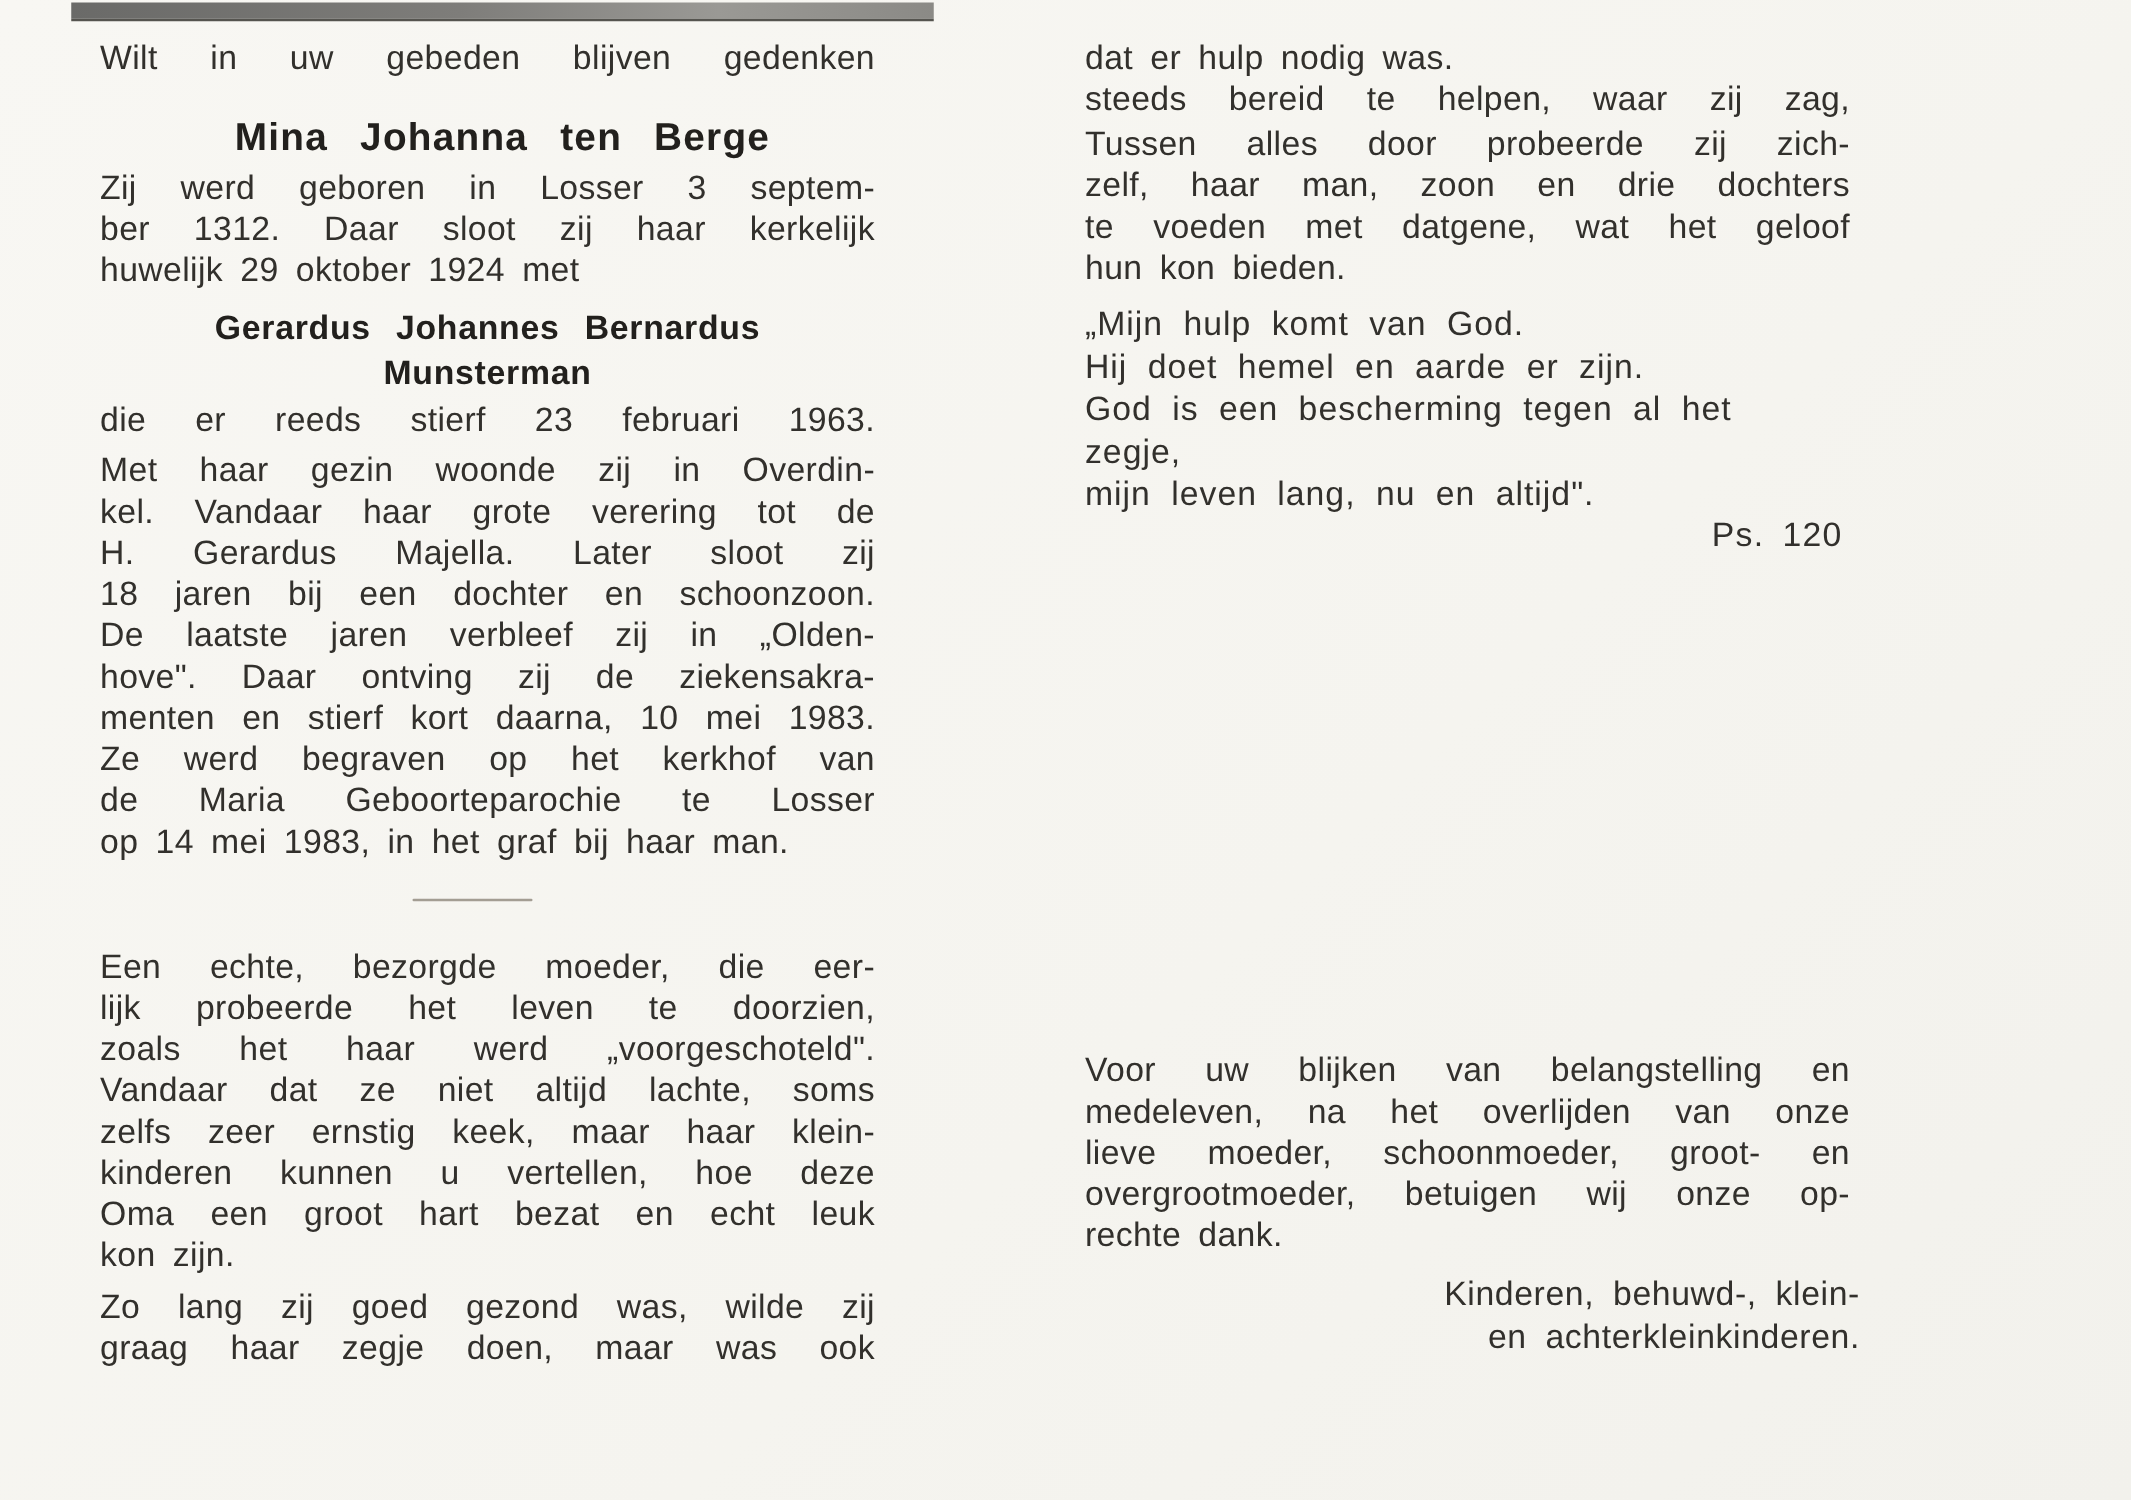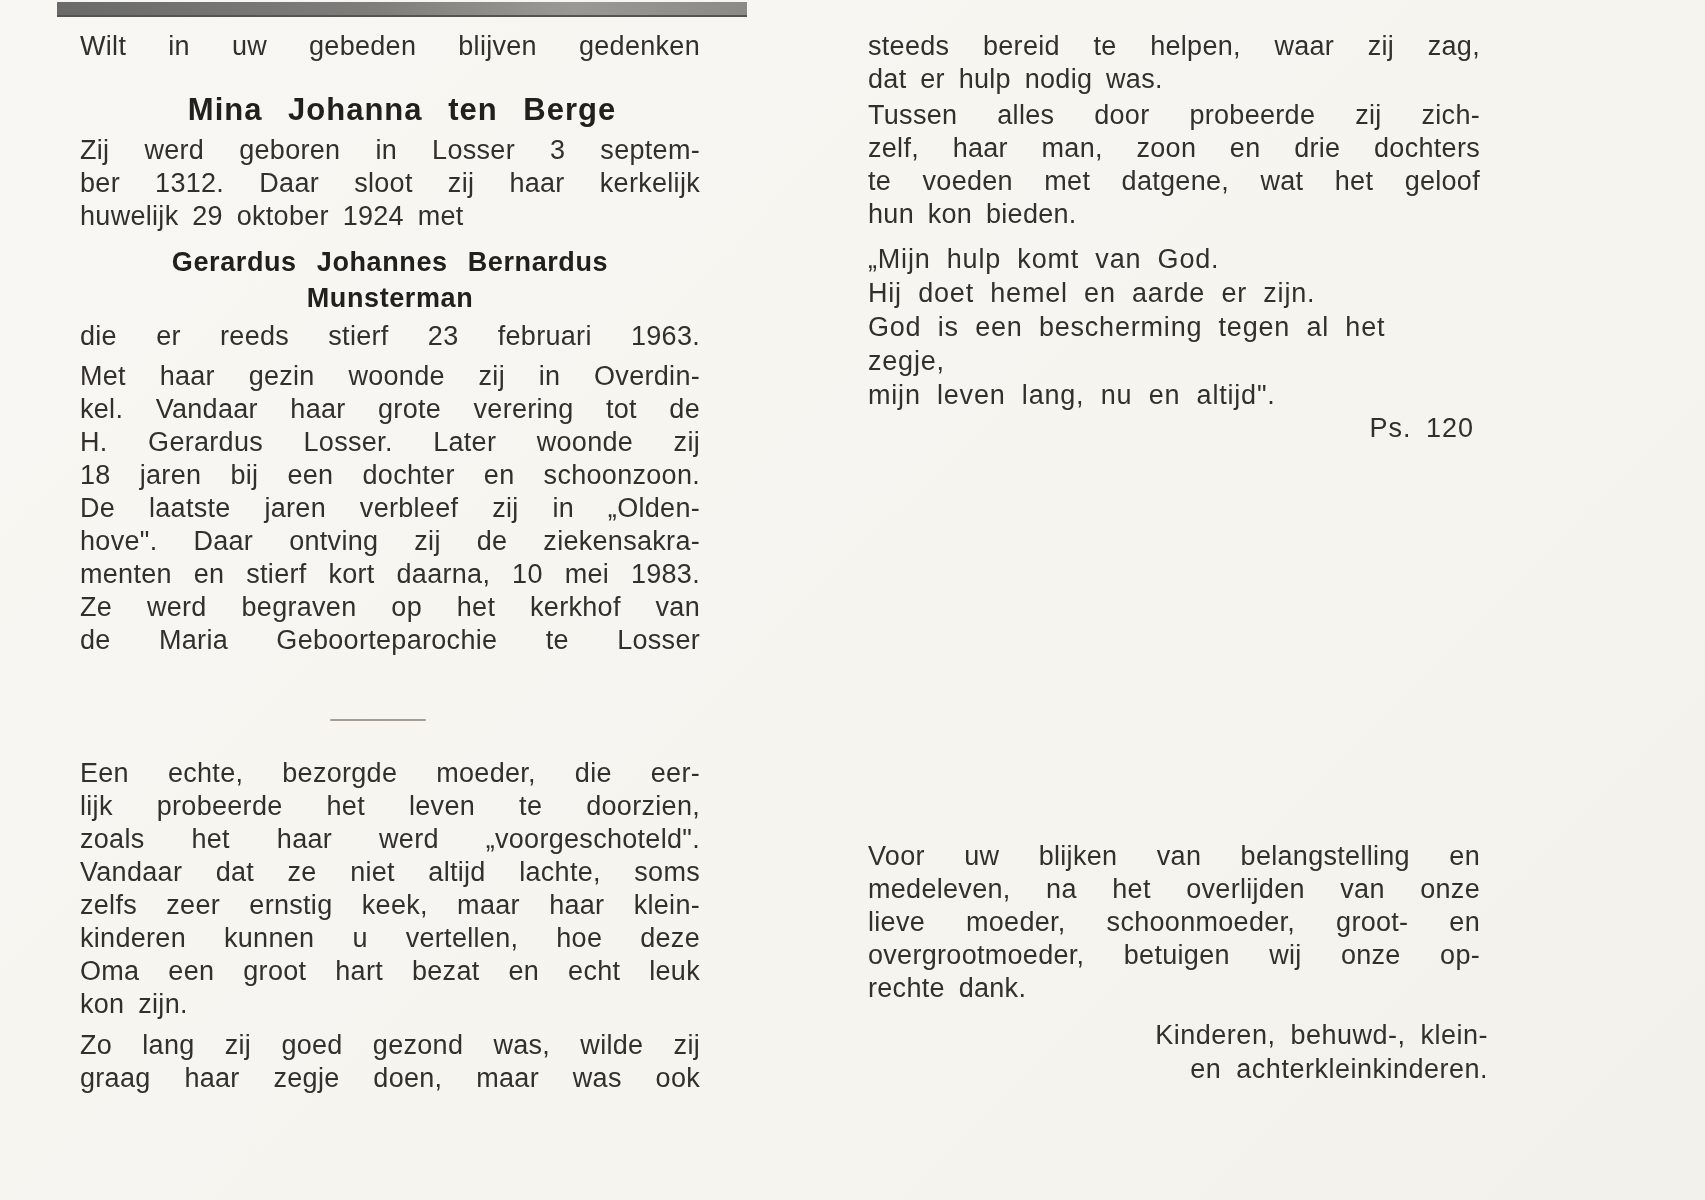--- a/index.html
+++ b/index.html
@@ -89,49 +89,50 @@
         <div class="line last">huwelijk 29 oktober 1924 met</div>
       </div>
     <div class="block husband">
       <div>Gerardus Johannes Bernardus</div>
       <div>Munsterman</div>
     </div>
     <div class="block line death">die er reeds stierf 23 februari 1963.</div>
     <div class="block p-life">
         <div class="line">Met haar gezin woonde zij in Overdin-</div>
         <div class="line">kel. Vandaar haar grote verering tot de</div>
-        <div class="line">H. Gerardus Losser. Later woonde zij</div>
+        <div class="line">H. Gerardus Majella. Later sloot zij</div>
         <div class="line">18 jaren bij een dochter en schoonzoon.</div>
         <div class="line">De laatste jaren verbleef zij in „Olden-</div>
         <div class="line">hove". Daar ontving zij de ziekensakra-</div>
         <div class="line">menten en stierf kort daarna, 10 mei 1983.</div>
         <div class="line">Ze werd begraven op het kerkhof van</div>
         <div class="line">de Maria Geboorteparochie te Losser</div>
+        <div class="line last">op 14 mei 1983, in het graf bij haar man.</div>
       </div>
     <div class="divider"></div>
     <div class="block p-mother">
         <div class="line">Een echte, bezorgde moeder, die eer-</div>
         <div class="line">lijk probeerde het leven te doorzien,</div>
         <div class="line">zoals het haar werd „voorgeschoteld".</div>
         <div class="line">Vandaar dat ze niet altijd lachte, soms</div>
         <div class="line">zelfs zeer ernstig keek, maar haar klein-</div>
         <div class="line">kinderen kunnen u vertellen, hoe deze</div>
         <div class="line">Oma een groot hart bezat en echt leuk</div>
         <div class="line last">kon zijn.</div>
       </div>
     <div class="block p-closing">
         <div class="line">Zo lang zij goed gezond was, wilde zij</div>
         <div class="line">graag haar zegje doen, maar was ook</div>
       </div>
   </div>
 
   <div class="col right-col">
     <div class="block p-help">
+        <div class="line last">dat er hulp nodig was.</div>
         <div class="line">steeds bereid te helpen, waar zij zag,</div>
-        <div class="line last">dat er hulp nodig was.</div>
       </div>
     <div class="block p-faith">
         <div class="line">Tussen alles door probeerde zij zich-</div>
         <div class="line">zelf, haar man, zoon en drie dochters</div>
         <div class="line">te voeden met datgene, wat het geloof</div>
         <div class="line last">hun kon bieden.</div>
       </div>
     <div class="block p-psalm">
         <div class="line">„Mijn hulp komt van God.</div>
         <div class="line">Hij doet hemel en aarde er zijn.</div>

